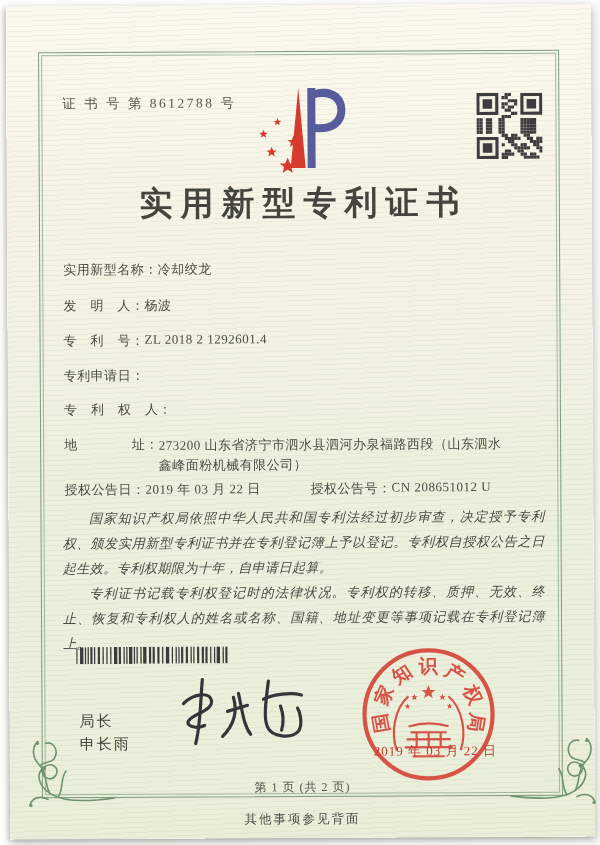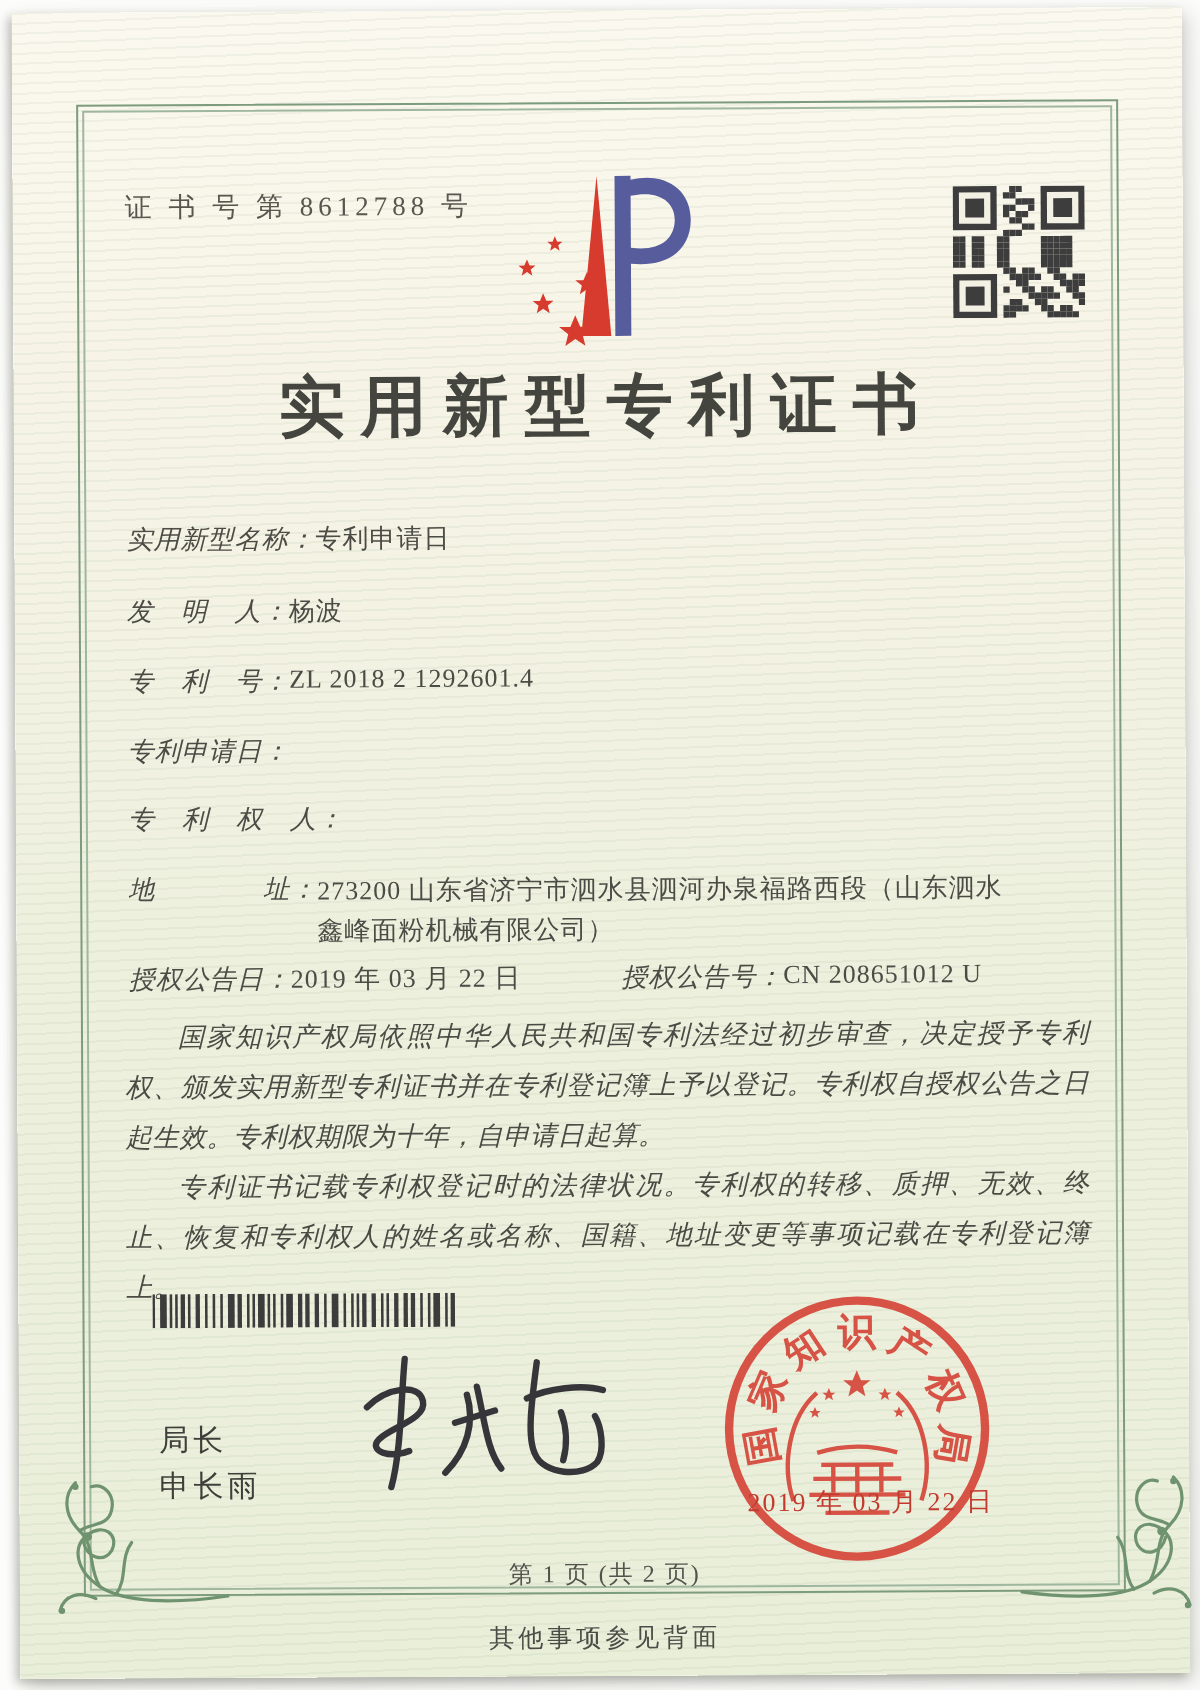--- a/index.html
+++ b/index.html
@@ -18,21 +18,21 @@
     position:absolute; left:32px; top:46px; width:521px; height:746px;
     border:1.2px solid #7d9c7e; outline:1px solid #9fb79f; outline-offset:-4px;
     pointer-events:none;
   }
   .cert-no { position:absolute; left:56px; top:89px; font-size:13.5px; letter-spacing:2.5px; color:#57574f; }
   .logo { position:absolute; left:235px; top:77px; }
   .qr { position:absolute; left:470px; top:89px; }
   .title { position:absolute; left:0; top:176px; width:100%; text-align:center;
     font-size:33px; font-weight:600; letter-spacing:8px; color:#45453f; text-indent:8px; }
   .field { position:absolute; left:56px; font-size:13px; color:#4c4c46; letter-spacing:0.5px; display:flex; }
-  .field .lab { white-space:pre;font-style:italic; }
+  .field .lab { white-space:pre; }
   .field .val { white-space:pre-wrap; }
   .r1{top:255px}.r2{top:291px}.r3{top:326px}.r4{top:361px}.r5{top:395px}
   .r6{top:430px}.r6 .val{width:345px; line-height:20px;}
   .r7{top:475px; gap:50px;}
   .r7 .pair{display:flex;}
   .paras { position:absolute; left:54px; top:500px; width:482px; }
   .paras p { font-size:13.2px; font-style:italic; line-height:25px; text-align:justify;
     text-indent:2em; color:#4b4b45; letter-spacing:0.3px; }
   .barcode { position:absolute; left:67px; top:641px; }
   .director { position:absolute; left:70px; top:704px; font-size:15px; color:#3f3f3a; letter-spacing:2px; line-height:23px; }
@@ -217,21 +217,21 @@
             <rect x="3" y="3" width="15" height="15" fill="#f3f1e4"></rect>
             <rect x="6" y="6" width="9" height="9"></rect>
           </g>
         </g>
       </svg>
 
     <div class="title">实用新型专利证书</div>
 
     <div class="field r1">
       <span class="lab">实用新型名称：</span>
-      <span class="val">专利申请日</span>
+      <span class="val">冷却绞龙</span>
     </div>
     <div class="field r2">
       <span class="lab">发　明　人：</span>
       <span class="val">杨波</span>
     </div>
     <div class="field r3">
       <span class="lab">专　利　号：</span>
       <span class="val">ZL 2018 2 1292601.4</span>
     </div>
     <div class="field r4">

